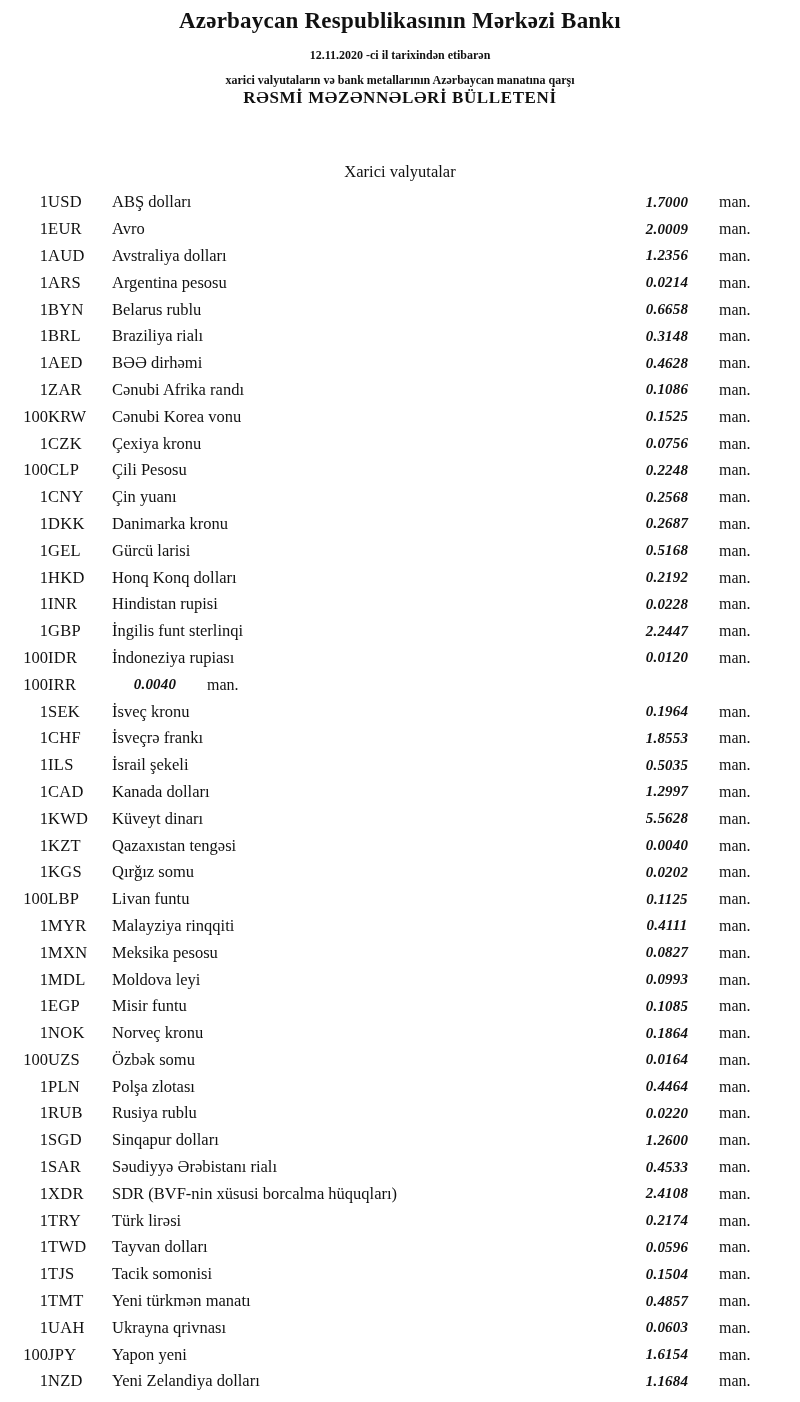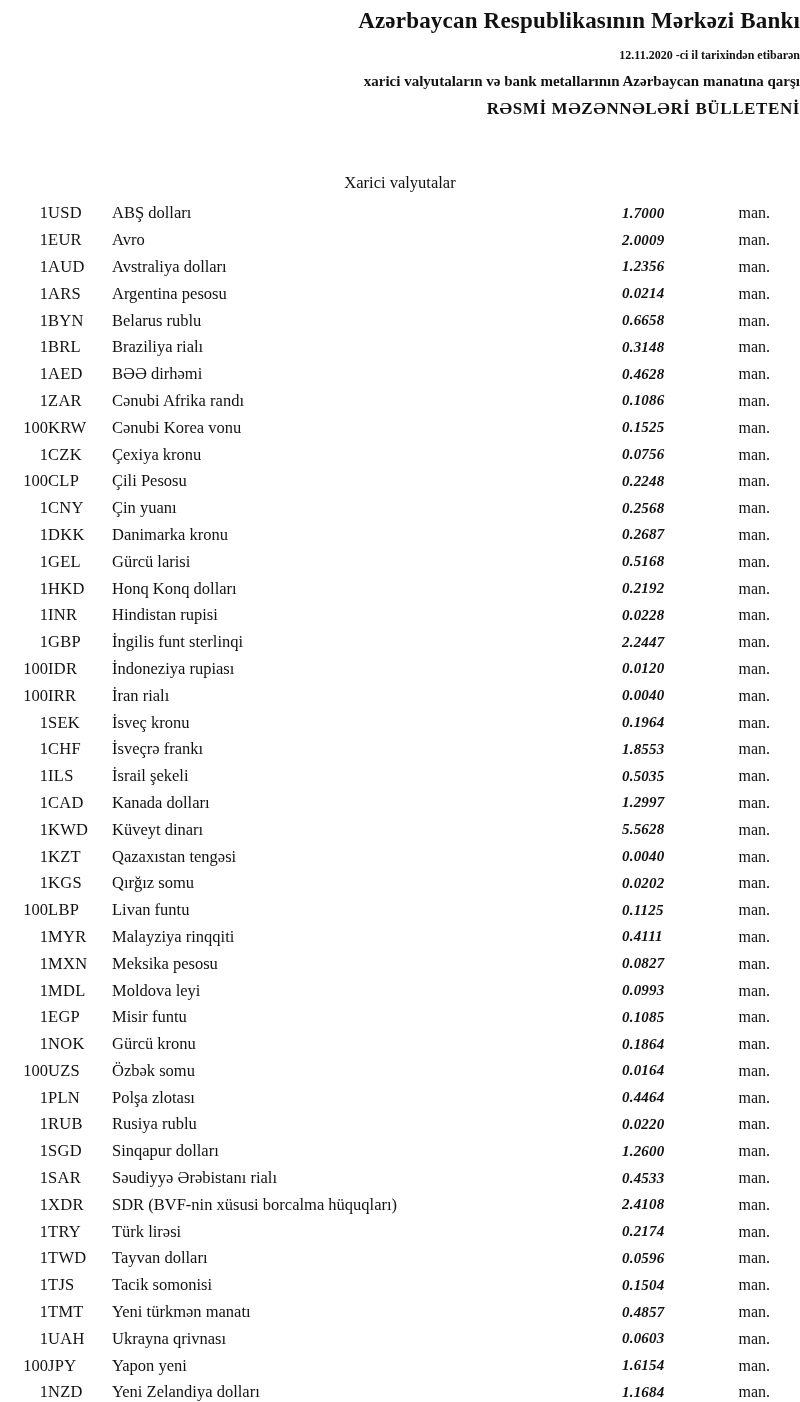--- a/index.html
+++ b/index.html
@@ -6,36 +6,35 @@
   html, body { background: #ffffff; }
   body {
     width: 800px;
     height: 1402px;
     margin: 0 auto;
     font-family: "Liberation Serif", serif;
     color: #111111;
     overflow: hidden;
   }
   .doc { width: 800px; height: 1402px; padding-top: 8px; }
-  .doc-header { text-align: right; }
+  .doc-header { text-align: center; }
   .bank-name {
     font-size: 23px;
     font-weight: bold;
     letter-spacing: 0.2px;
     margin-bottom: 14px;
   }
   .date-line {
     font-size: 12px;
     font-weight: bold;
     margin-bottom: 10px;
   }
   .subject-line {
-    font-size: 15px;
+    font-size: 12px;
     font-weight: bold;
-    margin-bottom: 9px;
   }
   .bulletin-title {
     font-size: 17px;
     font-weight: bold;
     letter-spacing: 0.6px;
   }
   .section-title {
     text-align: center;
     font-size: 16.5px;
     font-weight: normal;
@@ -64,31 +63,31 @@
   }
   .name {
     flex: 1 1 auto;
     text-align: left;
     padding-left: 2px;
     white-space: nowrap;
     overflow: hidden;
   }
   .rate {
     width: 90px;
-    text-align: left;
+    text-align: center;
     flex: 0 0 auto;
     font-weight: bold;
     font-style: italic;
     font-size: 15px;
     letter-spacing: 0.2px;
   }
   .unit {
     width: 58px;
     flex: 0 0 auto;
-    text-align: right;
+    text-align: left;
     padding-left: 7px;
     font-size: 16px;
   }
 </style>
 </head>
 <body>
 
 <div class="doc">
   <div class="doc-header">
     <div class="bank-name">Azərbaycan Respublikasının Mərkəzi Bankı</div>
@@ -223,21 +222,20 @@
         <div class="row">
           <span class="qty">100</span>
           <span class="code">IDR</span>
           <span class="name">İndoneziya rupiası</span>
           <span class="rate">0.0120</span>
           <span class="unit">man.</span>
         </div>
         <div class="row">
           <span class="qty">100</span>
           <span class="code">IRR</span>
-          <span class="name">İran rialı</span>
           <span class="rate">0.0040</span>
           <span class="unit">man.</span>
         </div>
         <div class="row">
           <span class="qty">1</span>
           <span class="code">SEK</span>
           <span class="name">İsveç kronu</span>
           <span class="rate">0.1964</span>
           <span class="unit">man.</span>
         </div>
@@ -314,21 +312,21 @@
         <div class="row">
           <span class="qty">1</span>
           <span class="code">EGP</span>
           <span class="name">Misir funtu</span>
           <span class="rate">0.1085</span>
           <span class="unit">man.</span>
         </div>
         <div class="row">
           <span class="qty">1</span>
           <span class="code">NOK</span>
-          <span class="name">Gürcü kronu</span>
+          <span class="name">Norveç kronu</span>
           <span class="rate">0.1864</span>
           <span class="unit">man.</span>
         </div>
         <div class="row">
           <span class="qty">100</span>
           <span class="code">UZS</span>
           <span class="name">Özbək somu</span>
           <span class="rate">0.0164</span>
           <span class="unit">man.</span>
         </div>

